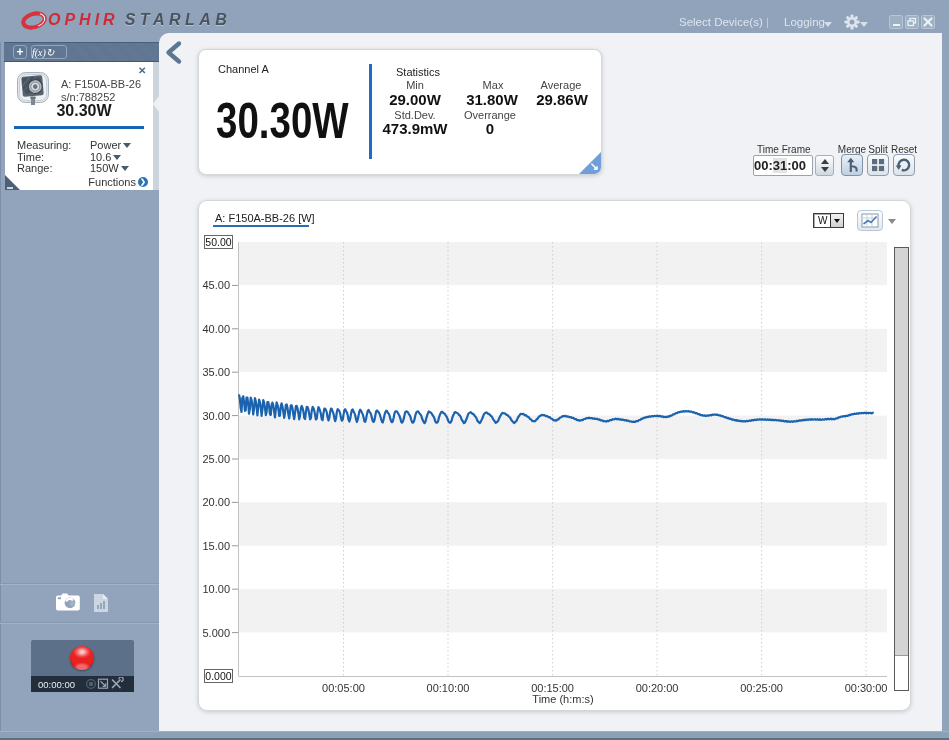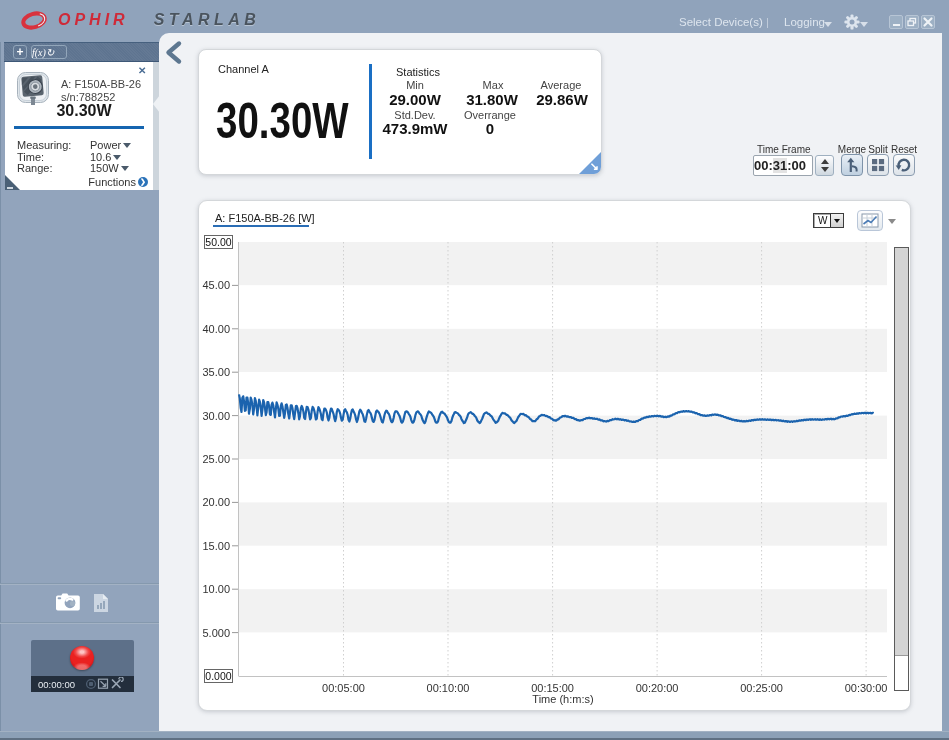--- a/index.html
+++ b/index.html
@@ -1,21 +1,21 @@
 <!DOCTYPE html>
 <html><head><meta charset="utf-8"><title>StarLab</title>
 <style>
 *{margin:0;padding:0;box-sizing:border-box}
 html,body{width:949px;height:740px;overflow:hidden}
 #app{position:relative;width:949px;height:740px;background:#90a3bb;font-family:"Liberation Sans",sans-serif}
 
 #header{position:absolute;left:0;top:0;width:949px;height:42px;background:#90a3bb}
 #logo{position:absolute;left:20px;top:11px;height:18px;display:flex;align-items:center}
-#logo .oph{font-size:16px;font-weight:bold;font-style:italic;color:#cf2a38;letter-spacing:4px;margin-left:10px}
-#logo .star{font-size:16px;font-weight:bold;font-style:italic;color:#4a545e;letter-spacing:4.5px;margin-left:25px;text-shadow:0 1px 0 rgba(255,255,255,.35)}
+#logo .oph{font-size:16px;font-weight:bold;font-style:italic;color:#cf2a38;letter-spacing:4px;}
+#logo .star{font-size:16px;font-weight:bold;font-style:italic;color:#4a545e;letter-spacing:4.5px;margin-left:6px;text-shadow:0 1px 0 rgba(255,255,255,.35)}
 .hdrtxt{position:absolute;top:16px;font-size:11.5px;color:#dde5ee}
 #seldev{left:679px}
 #hsep{left:766px;color:#c3cedd}
 #logging{left:784px}
 .hcaret{position:absolute;width:0;height:0;border-left:4px solid transparent;border-right:4px solid transparent;border-top:5px solid #d7dfe9}
 #wbtns{position:absolute;left:889px;top:15px;display:flex;gap:2px}
 .wbtn{width:14px;height:14px;border:1px solid #b7c5d5;border-radius:2px;background:#9db0c4;position:relative}
 
 #footer{position:absolute;left:0;top:731px;width:949px;height:9px;background:linear-gradient(#a2b1c2 0 1px,#8ca0b6 1px 6.5px,#5f7082 6.5px 9px)}
 

